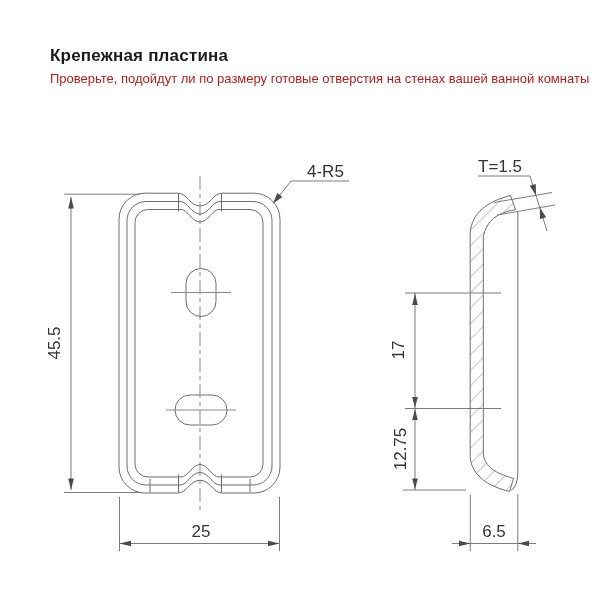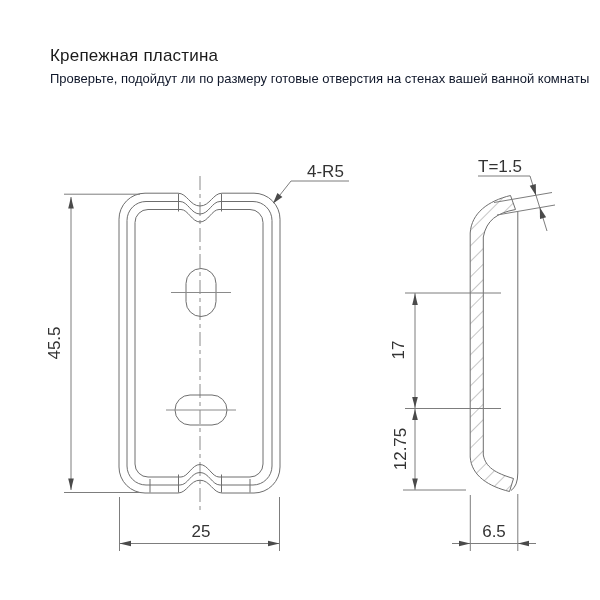--- a/index.html
+++ b/index.html
@@ -1,21 +1,21 @@
 <!DOCTYPE html>
 <html><head>
 <meta charset="utf-8">
 <style>
   html,body{margin:0;padding:0}
   body{width:600px;height:600px;background:#ffffff;position:relative;overflow:hidden;
        font-family:"Liberation Sans",sans-serif}
-  .title{position:absolute;left:50px;top:46px;font-size:17px;font-weight:normal;
+  .title{position:absolute;left:50px;top:46px;font-size:17px;font-weight:bold;
          color:#1b1b1b;letter-spacing:.2px;white-space:nowrap}
   .desc{position:absolute;left:50px;top:71px;font-size:13px;line-height:15.5px;
-        color:#0f172a;white-space:nowrap}
+        color:#b91c1c;white-space:nowrap}
   svg{position:absolute;left:0;top:0}
   .cl{stroke:#6e6e6e;stroke-width:1;fill:none}            
   .dl{stroke:#7d7d7d;stroke-width:1;fill:none}            
   .ctr{stroke:#8a8a8a;stroke-width:1;fill:none}           
   .ah{fill:#4a4a4a;stroke:none}                           
   .dimtext{font-size:17px;fill:#333333;font-family:"Liberation Sans",sans-serif}
 </style>
 </head>
 <body>
 

